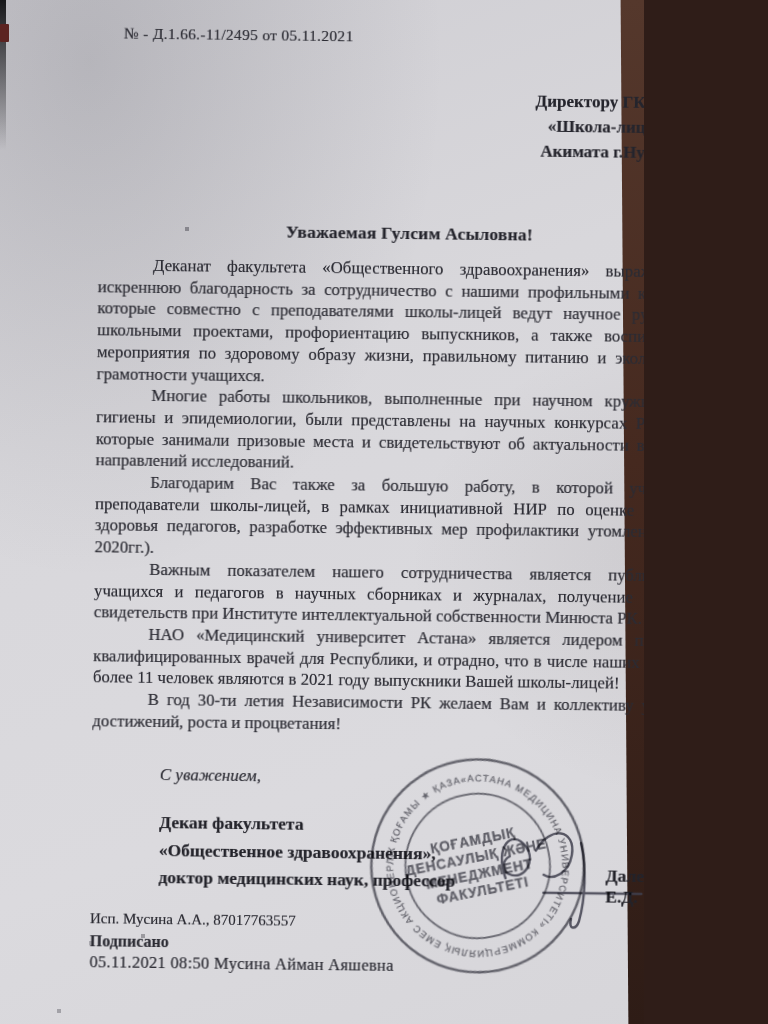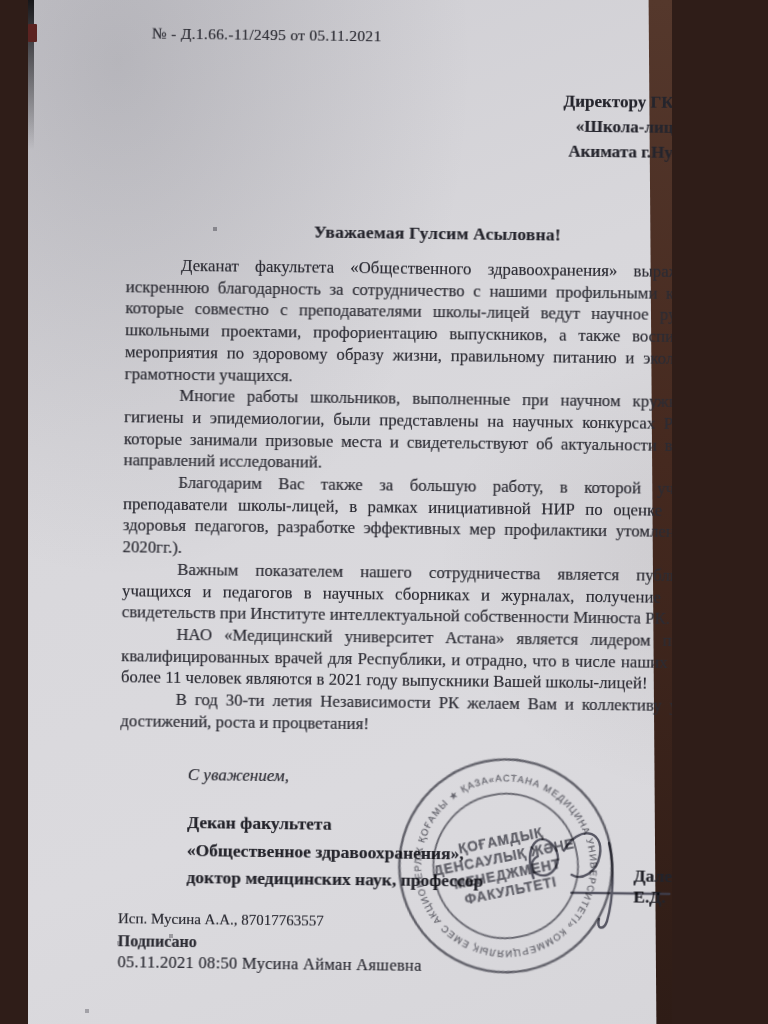--- a/index.html
+++ b/index.html
@@ -1,21 +1,21 @@
 <!DOCTYPE html>
 <html><head>
 <meta charset="utf-8">
 <style>
   html,body{margin:0;padding:0;}
   body{
     width:768px;height:1024px;overflow:hidden;
     background:#2f1d18;
     font-family:"Liberation Serif","DejaVu Serif",serif;
   }
-  .photo{position:relative;width:644px;height:1024px;overflow:hidden;margin-left:28px;}
+  .photo{position:relative;width:644px;height:1024px;overflow:hidden;}
   .paper{
     position:absolute;left:0;top:0;width:748px;height:1024px;
     background:linear-gradient(160deg,#cfced3 0%,#d8d7db 35%,#dbdade 70%,#d6d5d9 100%);
   }
   .paper::after{ 
     content:"";position:absolute;inset:0;
     background:radial-gradient(ellipse at 12% 6%, rgba(60,60,70,.18) 0%, rgba(0,0,0,0) 38%),
                radial-gradient(ellipse at 95% 55%, rgba(70,60,60,.10) 0%, rgba(0,0,0,0) 30%);
     pointer-events:none;
   }

